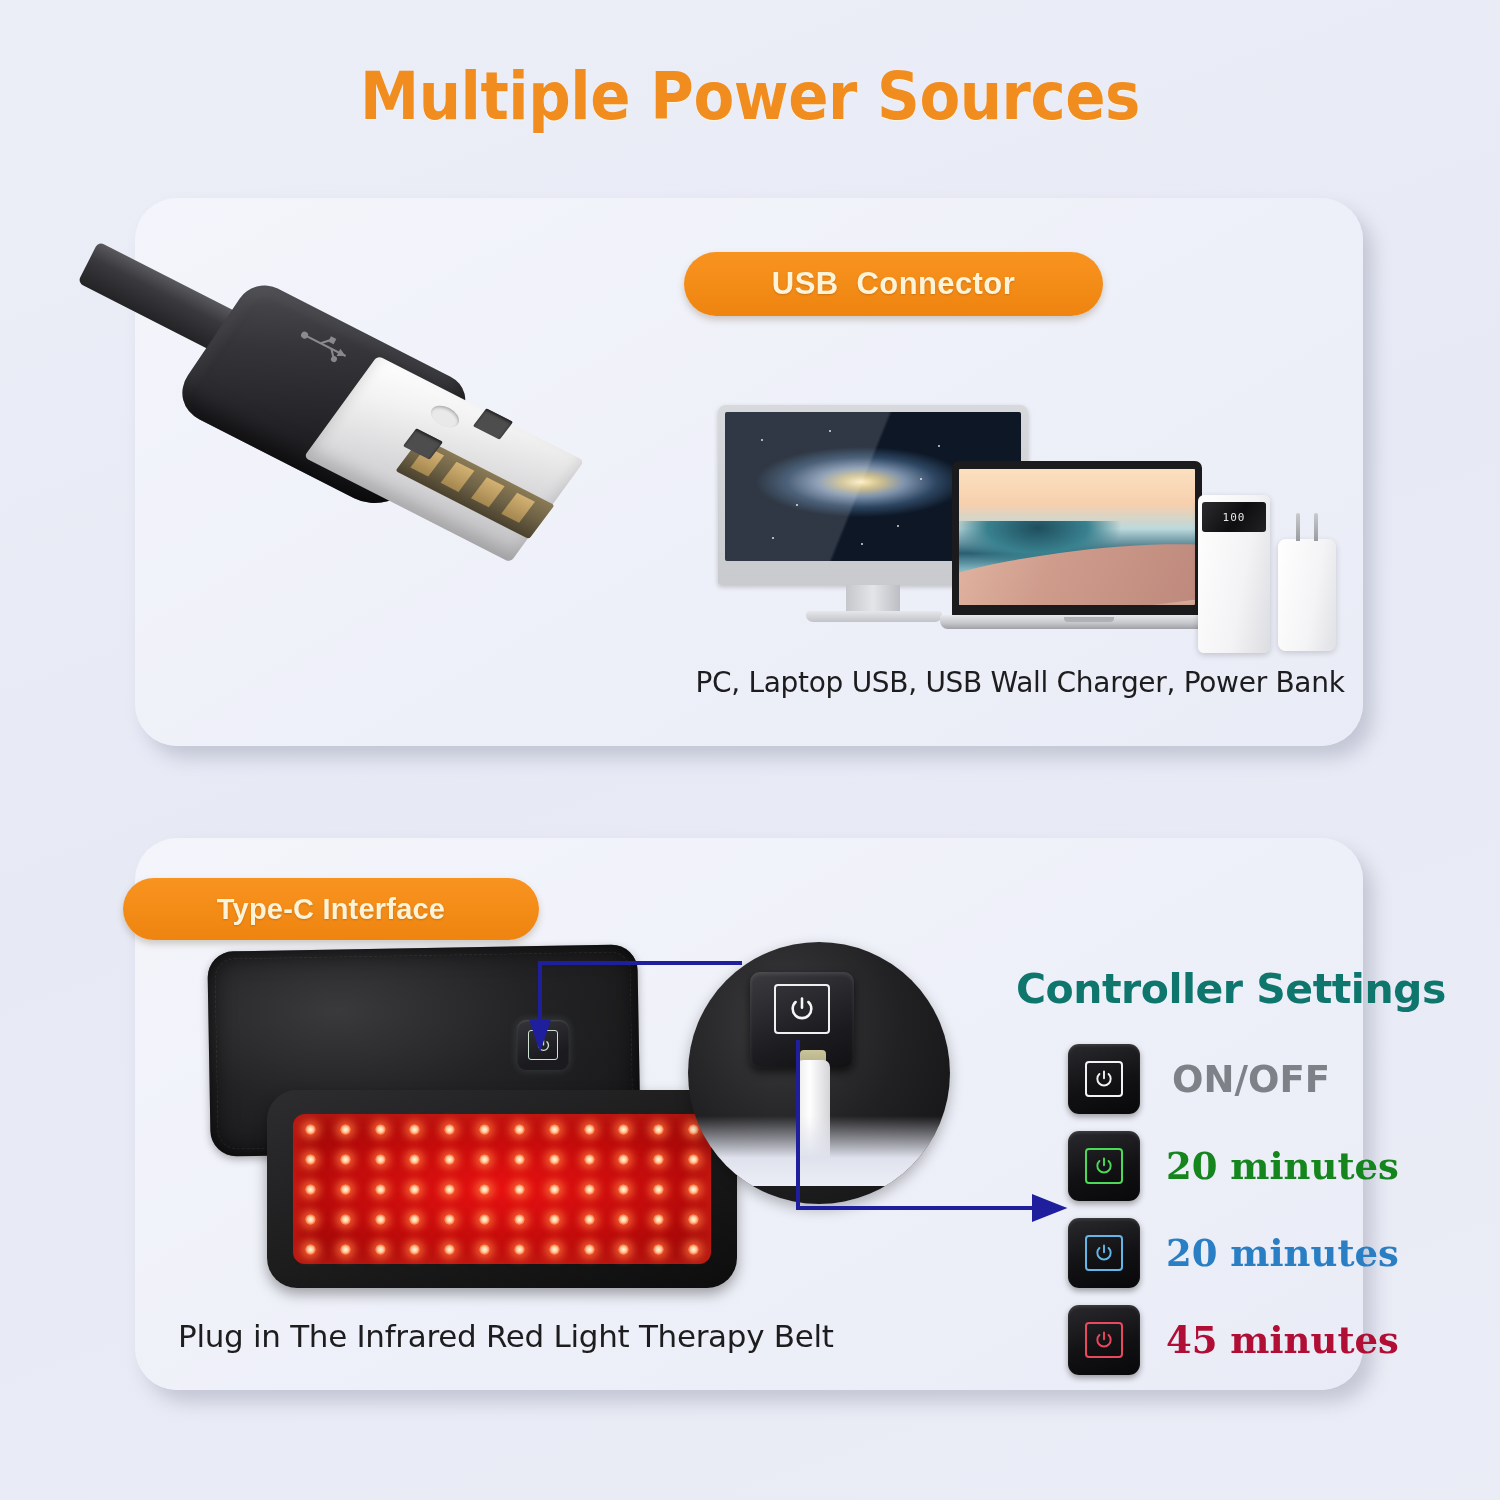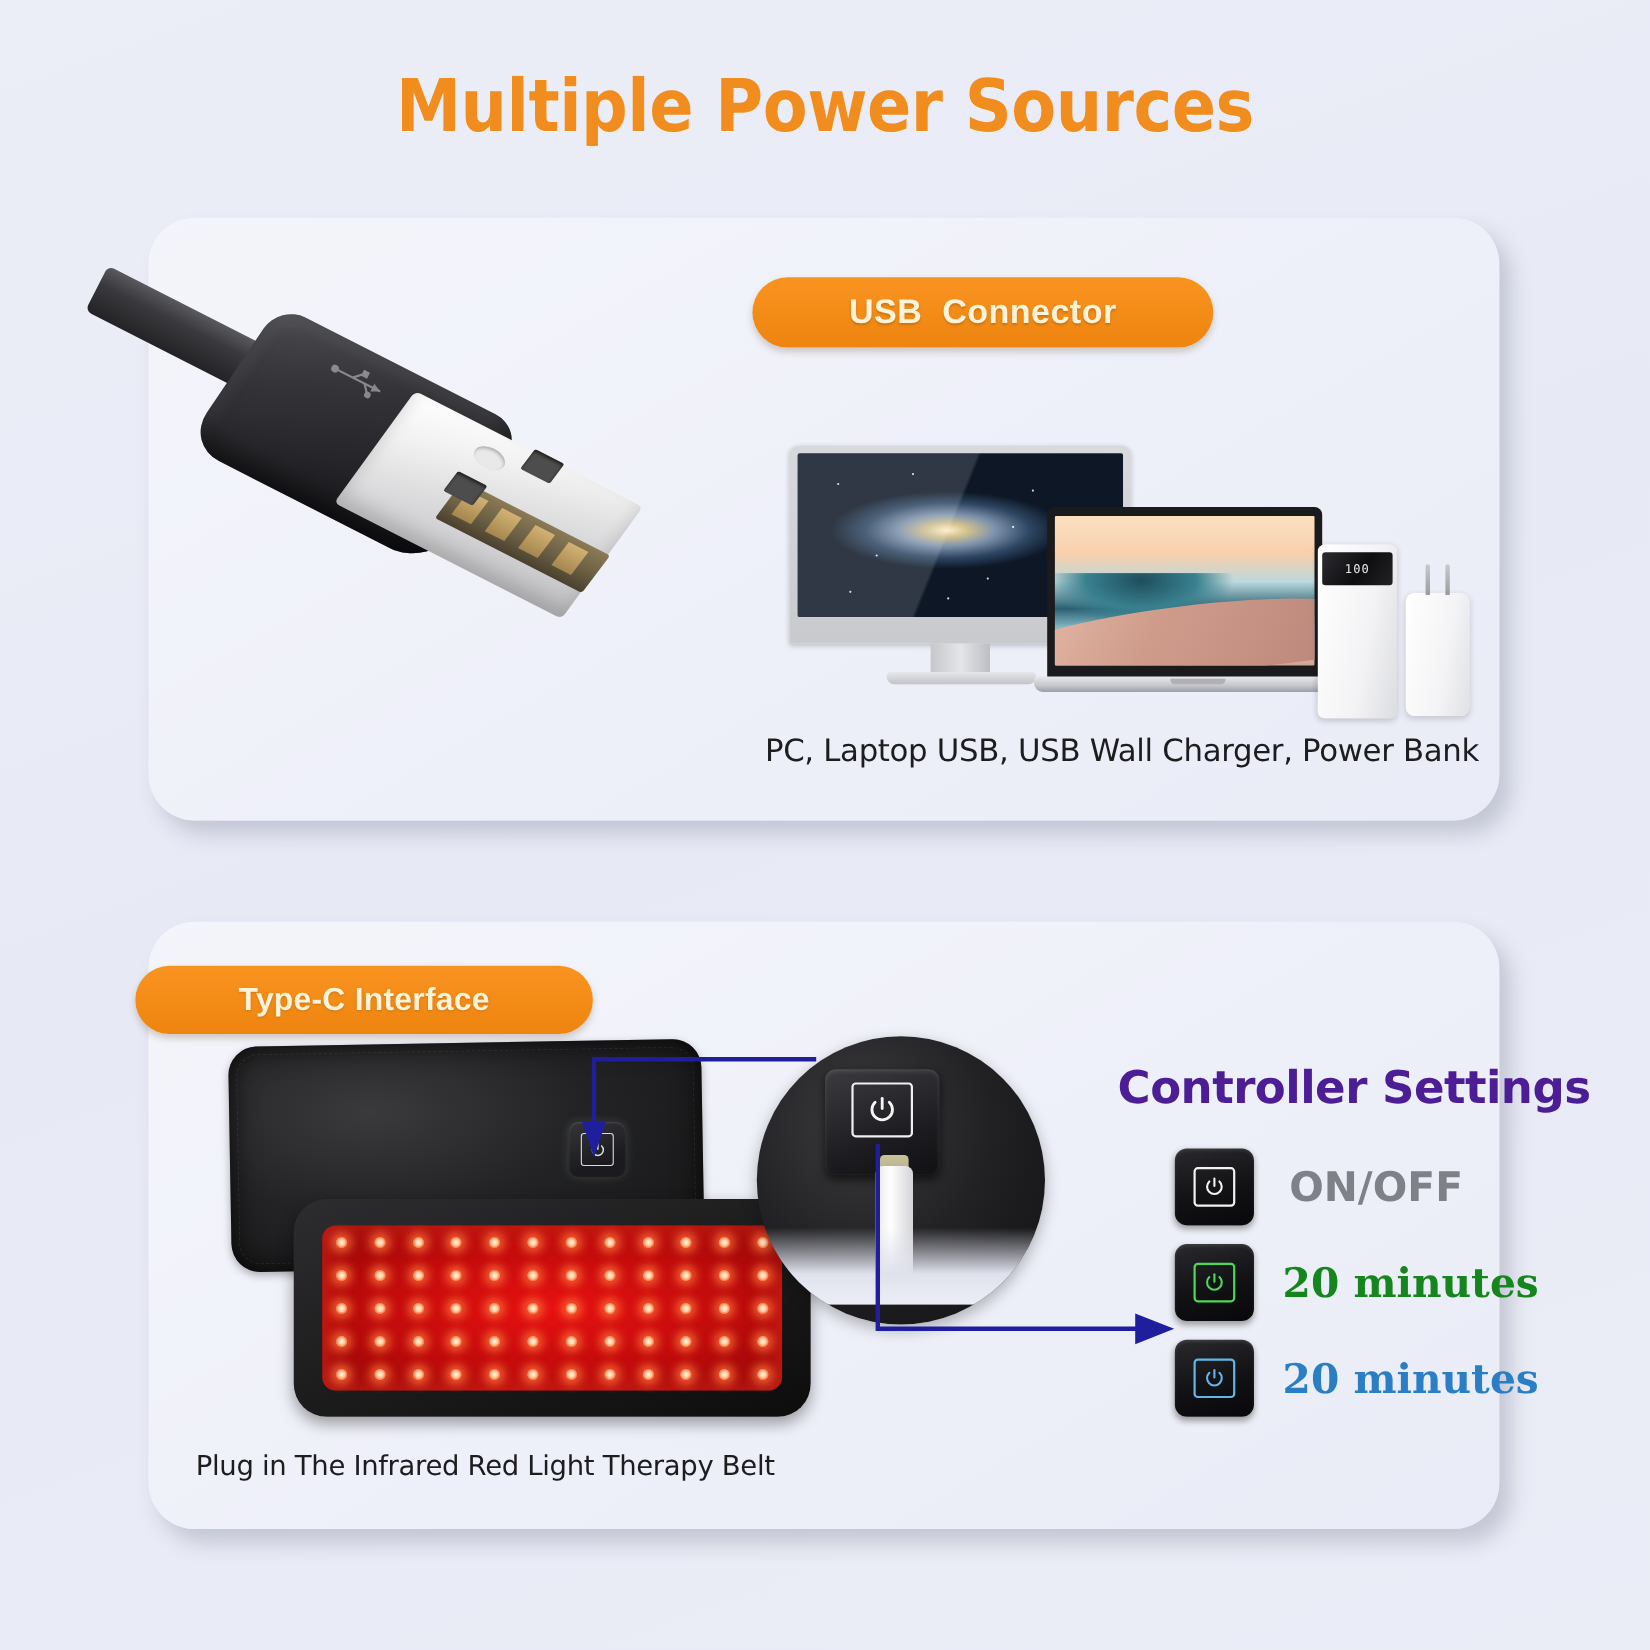--- a/index.html
+++ b/index.html
@@ -372,21 +372,21 @@
     font-size: 37px;
     font-weight: bold;
     font-family: "DejaVu Serif", serif;
     white-space: pre;
   }
   .setting-label.sans { font-family: "DejaVu Sans", sans-serif; margin-left: 32px; }
 
   .belt-caption {
     position: absolute;
     left: 178px; top: 1318px;
-    font-size: 25px;
+    font-size: 31px;
     color: #1d1d1f;
     font-family: "DejaVu Sans", sans-serif;
     letter-spacing: -.3px;
   }
 </style>
 </head>
 <body>
 
 <div class="page">
 
@@ -564,21 +564,21 @@
     <g id="conn-lines" fill="none" stroke-width="4">
 
       <path id="ln1" d="M 742,963 L 540,963 L 540,1028" stroke="#1f1f9e"></path>
       <polygon id="ar1" points="540,1046 532,1022 548,1022" fill="#1f1f9e" stroke="#1f1f9e"></polygon>
 
       <path id="ln2" d="M 798,1040 L 798,1208 L 1040,1208" stroke="#1f1f9e"></path>
       <polygon id="ar2" points="1062,1208 1034,1197 1034,1219" fill="#1f1f9e" stroke="#1f1f9e"></polygon>
     </g>
   </svg>
 
-  <div class="settings-title" style="color: #4c1d95;">Controller Settings</div>
+  <div class="settings-title" style="color: #0f766e;">Controller Settings</div>
 
   <div class="settings-list" id="settings-list">
       <div class="setting-row">
         <div class="setting-btn">
           <span class="sq" style="border-color:#f2f2f2">
             <svg width="20" height="20" viewBox="0 0 24 24" fill="none" stroke="#f2f2f2" stroke-width="2.3" stroke-linecap="round">
               <path d="M12 3 L12 11"></path>
               <path d="M6.5 6 A8 8 0 1 0 17.5 6"></path>
             </svg>
           </span>
@@ -600,17 +600,28 @@
         <div class="setting-btn">
           <span class="sq" style="border-color:#63b7e8">
             <svg width="20" height="20" viewBox="0 0 24 24" fill="none" stroke="#63b7e8" stroke-width="2.3" stroke-linecap="round">
               <path d="M12 3 L12 11"></path>
               <path d="M6.5 6 A8 8 0 1 0 17.5 6"></path>
             </svg>
           </span>
         </div>
         <div class="setting-label" style="color: rgb(42, 127, 196);">20 minutes</div>
       </div>
+      <div class="setting-row">
+        <div class="setting-btn">
+          <span class="sq" style="border-color:#e8495f">
+            <svg width="20" height="20" viewBox="0 0 24 24" fill="none" stroke="#e8495f" stroke-width="2.3" stroke-linecap="round">
+              <path d="M12 3 L12 11"></path>
+              <path d="M6.5 6 A8 8 0 1 0 17.5 6"></path>
+            </svg>
+          </span>
+        </div>
+        <div class="setting-label" style="color: rgb(177, 14, 54);">45 minutes</div>
+      </div>
     </div>
 
   <div class="belt-caption">Plug in The Infrared Red Light Therapy Belt</div>
 
 </div>
 
 </body></html>

